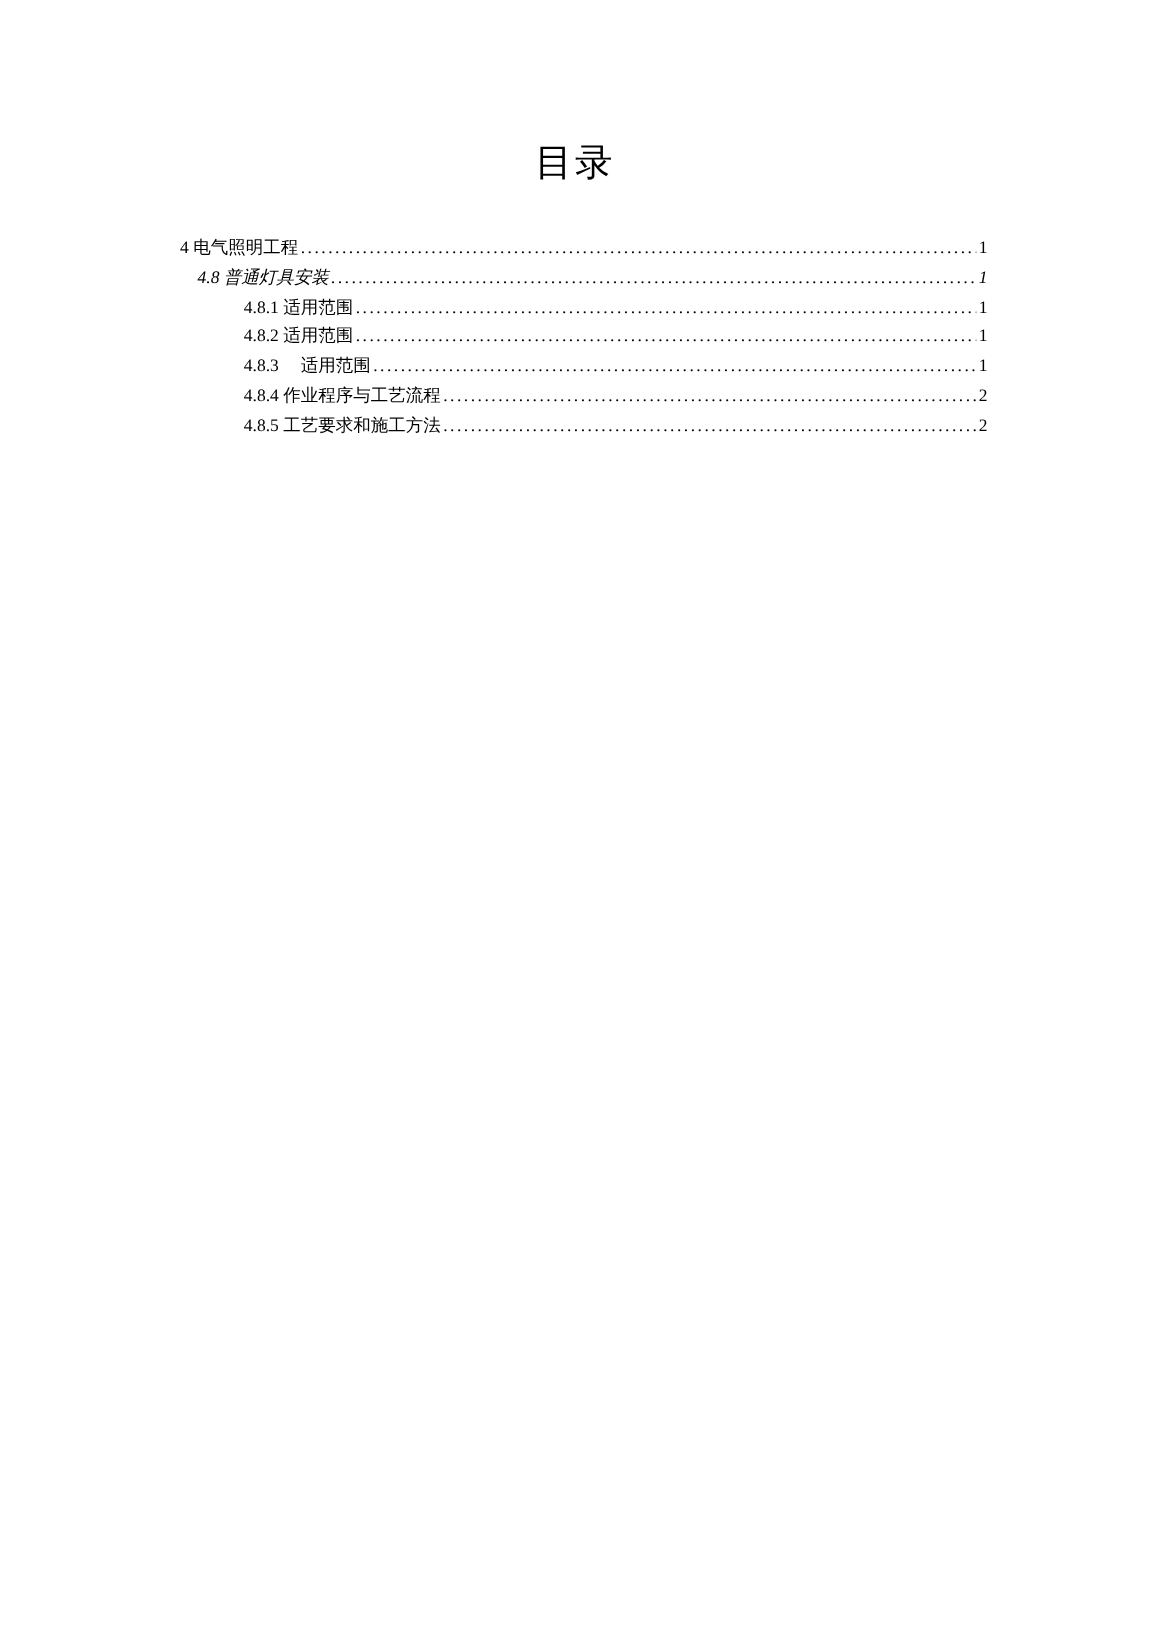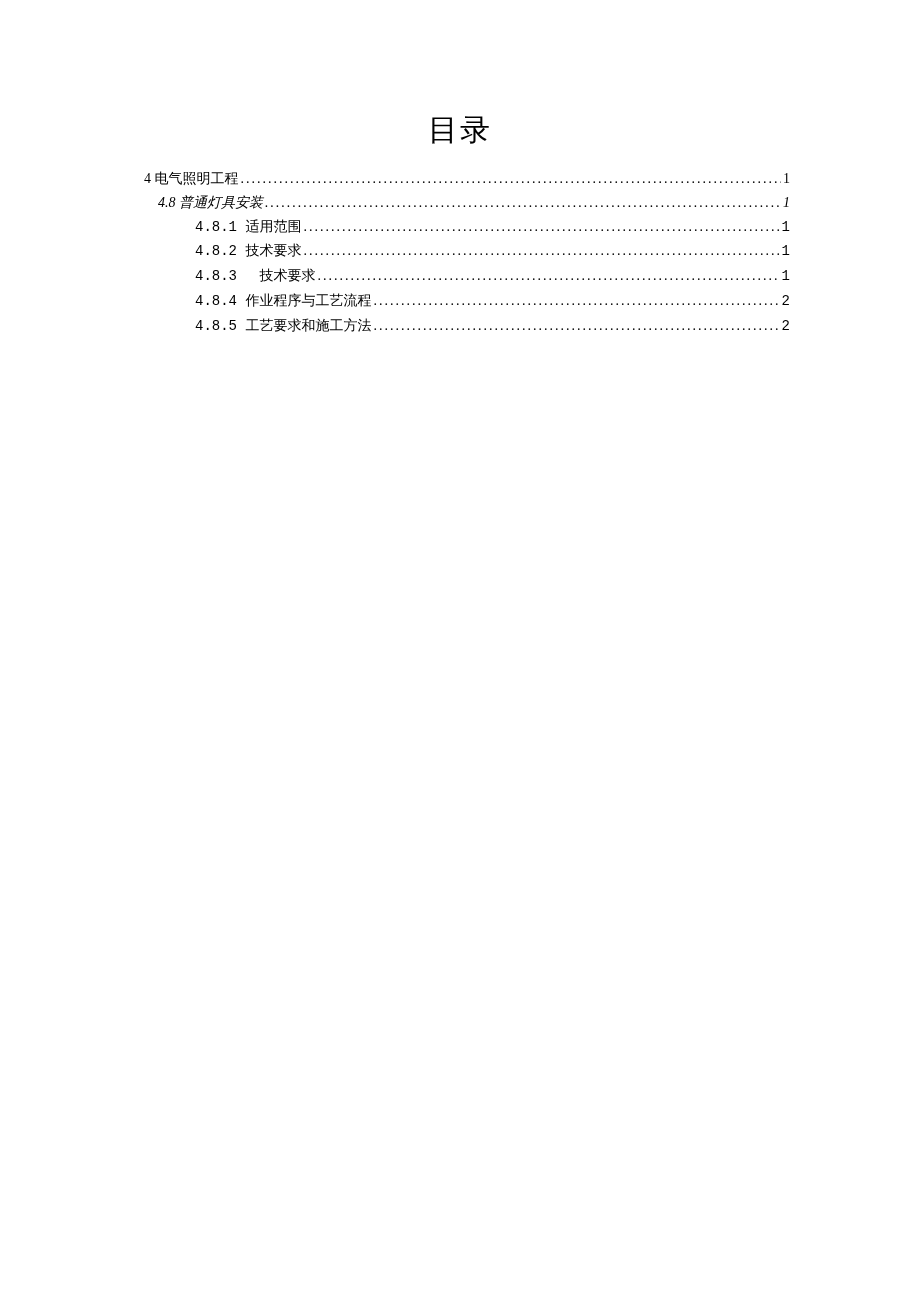--- a/index.html
+++ b/index.html
@@ -12,21 +12,21 @@
       height: 1301px;
       background: #ffffff;
       font-family: "SimSun", "宋体", serif;
       color: #000000;
       padding: 110px 130px 0 130px;
     }
     .title {
       text-align: center;
       font-size: 30px;
       font-weight: normal;
-      margin-bottom: 16px;
+      margin-bottom: 36px;
       letter-spacing: 2px;
     }
     .toc {
       font-size: 14px;
       line-height: 1.7;
     }
     .toc-entry {
       display: flex;
       align-items: baseline;
       white-space: nowrap;
@@ -34,21 +34,20 @@
     }
     .toc-level-1 {
       padding-left: 14px;
     }
     .toc-level-2 {
       padding-left: 28px;
       font-style: italic;
     }
     .toc-level-3 {
       padding-left: 65px;
-      font-family: Liberation Mono, monospace;
     }
     .toc-label {
       flex-shrink: 0;
     }
     .toc-dots {
       flex: 1;
       overflow: hidden;
       letter-spacing: 2px;
       padding: 0 2px;
       font-family: serif;
@@ -76,26 +75,26 @@
     <span class="toc-label">4.8 普通灯具安装</span>
     <span class="toc-dots"></span>
     <span class="toc-page">1</span>
   </div>
   <div class="toc-entry toc-level-3">
     <span class="toc-label">4.8.1 适用范围 </span>
     <span class="toc-dots"></span>
     <span class="toc-page">1</span>
   </div>
   <div class="toc-entry toc-level-3">
-    <span class="toc-label">4.8.2 技术要求 </span>
+    <span class="toc-label">4.8.2 适用范围 </span>
     <span class="toc-dots"></span>
     <span class="toc-page">1</span>
   </div>
   <div class="toc-entry toc-level-3">
-    <span class="toc-label">4.8.3 　技术要求 </span>
+    <span class="toc-label">4.8.3 　适用范围 </span>
     <span class="toc-dots"></span>
     <span class="toc-page">1</span>
   </div>
   <div class="toc-entry toc-level-3">
     <span class="toc-label">4.8.4 作业程序与工艺流程 </span>
     <span class="toc-dots"></span>
     <span class="toc-page">2</span>
   </div>
   <div class="toc-entry toc-level-3">
     <span class="toc-label">4.8.5 工艺要求和施工方法 </span>

